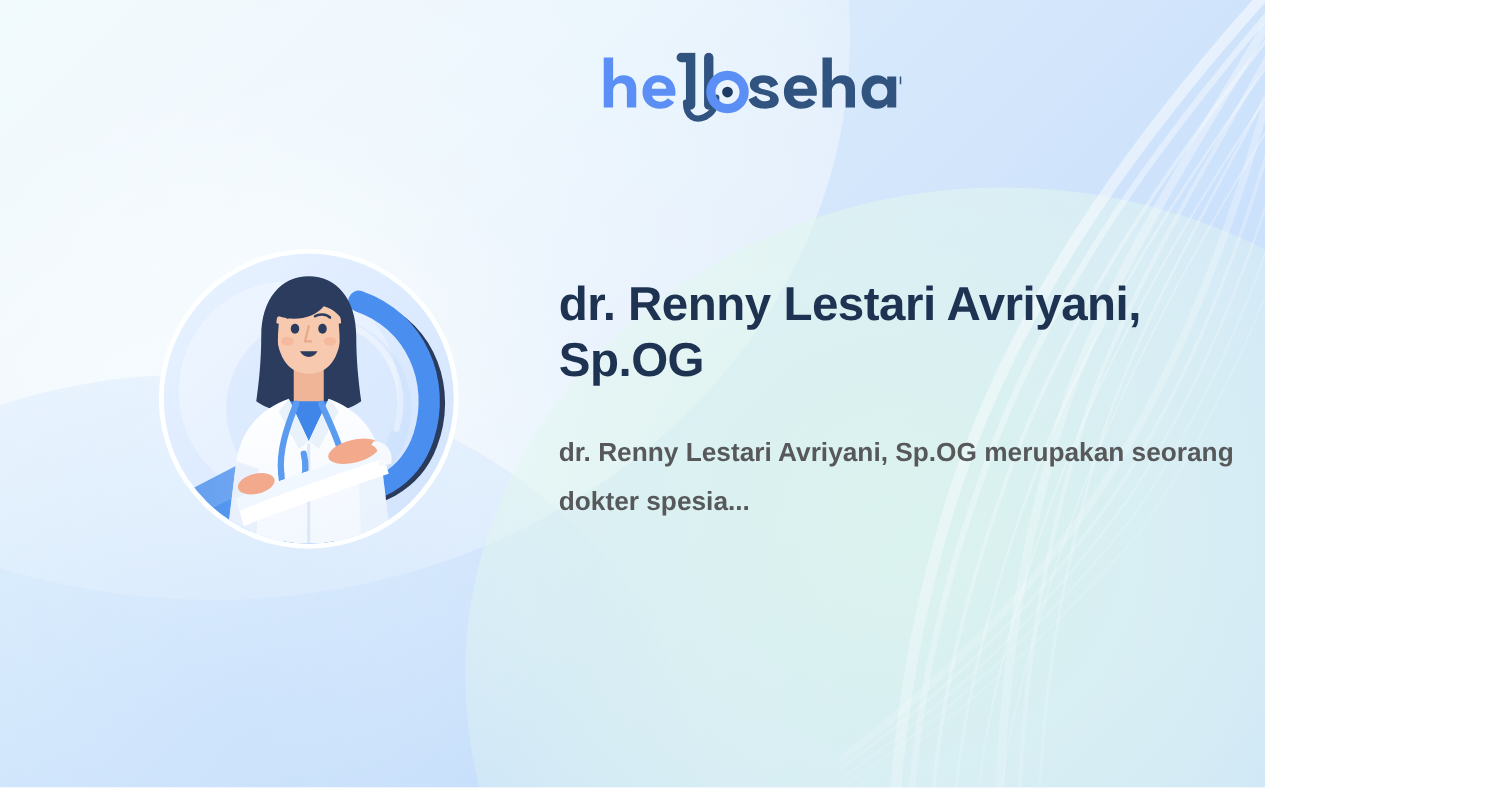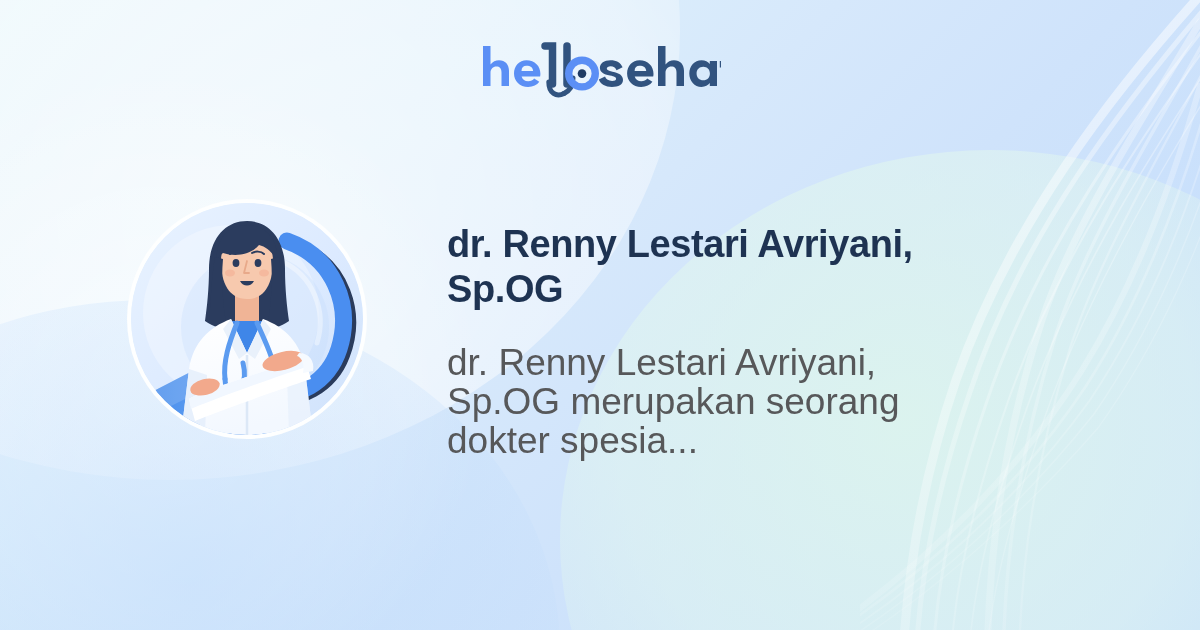--- a/index.html
+++ b/index.html
@@ -8,21 +8,21 @@
   }
   body {
     width: 1200px;
     height: 630px;
     overflow: hidden;
     font-family: "Liberation Sans", sans-serif;
   }
 
   #canvas {
     position: relative;
-    width: 1200px;
+    width: 1012px;
     height: 630px;
     overflow: hidden;
     background: linear-gradient(135deg,
         #e8f7fb 0%,
         #e3f2fb 14%,
         #dceffb 28%,
         #d6e8fb 46%,
         #cfe3fb 62%,
         #c9e0fc 78%,
         #c6dffc 100%);
@@ -131,23 +131,23 @@
     font-size: 38px;
     line-height: 45px;
     font-weight: bold;
     letter-spacing: -0.4px;
     color: #1e3352;
     font-family: "Liberation Sans", sans-serif;
   }
   #doctor-description {
     margin: 0;
     padding-top: 31px;
-    font-size: 37px;
+    font-size: 21px;
     line-height: 39px;
-    font-weight: normal;
+    font-weight: bold;
     color: #57585a;
     font-family: "Liberation Sans", sans-serif;
     max-width: 540px;
   }
 </style>
 </head>
 <body>
 
 <div id="canvas">
 

